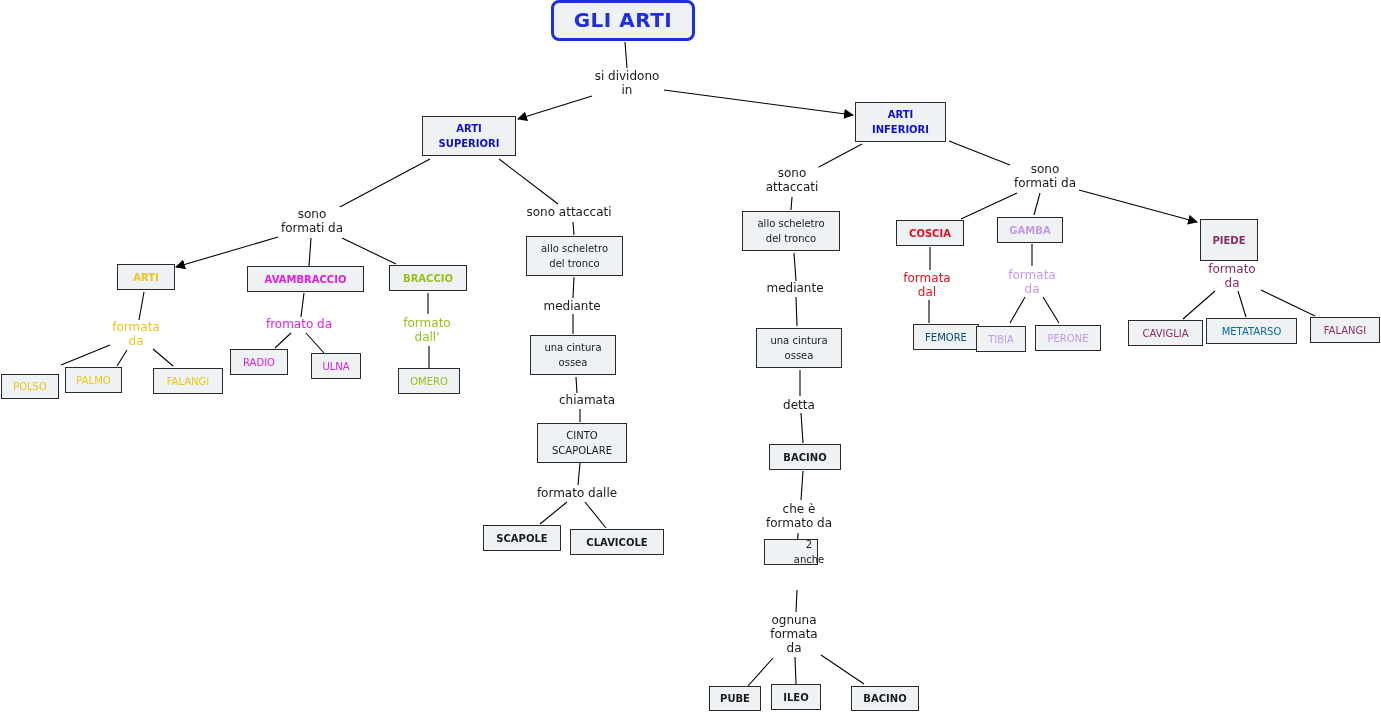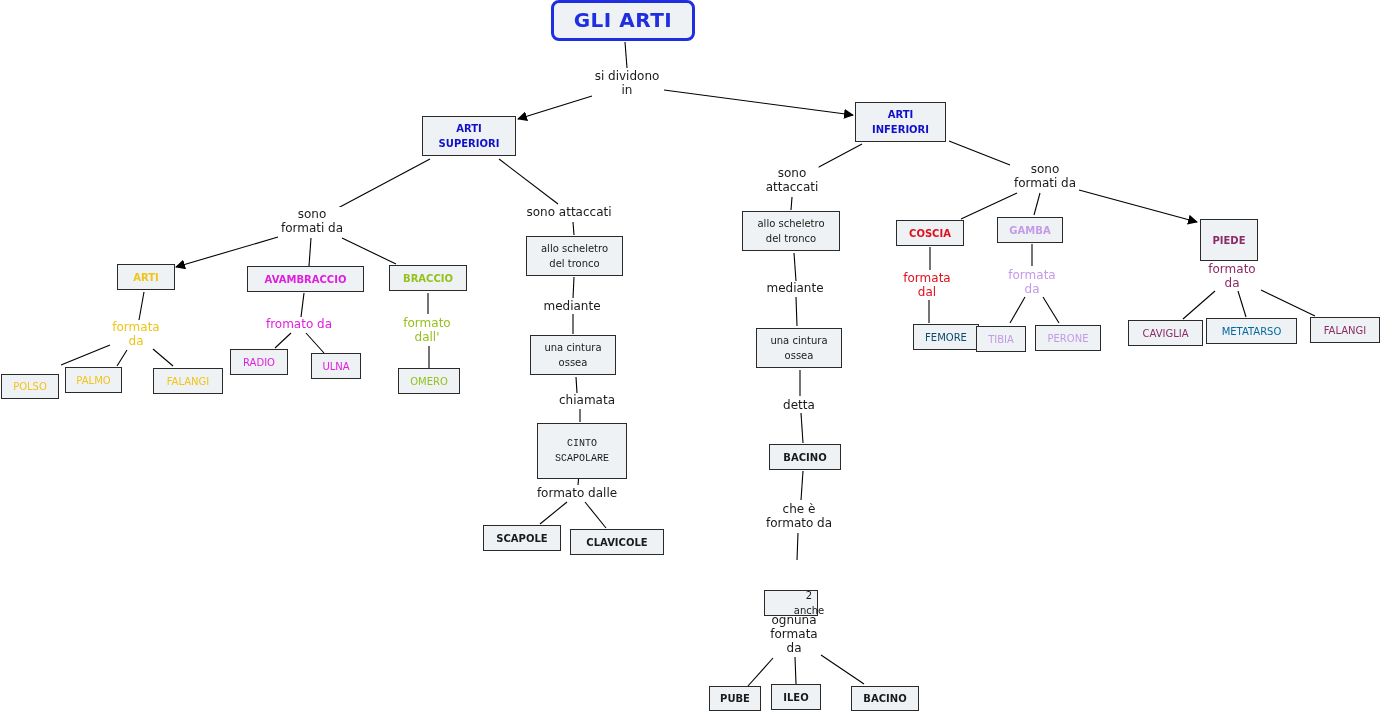--- a/index.html
+++ b/index.html
@@ -133,31 +133,31 @@
 <div class="node" style="left:153px;top:368px;width:70px;height:26px;color:#f0c419;">FALANGI</div>
 
 <div class="node" style="left:230px;top:349px;width:58px;height:26px;color:#e01ee0;">RADIO</div>
 <div class="node" style="left:311px;top:353px;width:50px;height:26px;color:#e01ee0;">ULNA</div>
 <div class="node" style="left:398px;top:368px;width:62px;height:26px;color:#94c11c;">OMERO</div>
 
 <div class="node" style="left:526px;top:236px;width:97px;height:40px;">allo scheletro
 del tronco</div>
 <div class="node" style="left:530px;top:335px;width:86px;height:40px;">una cintura
 ossea</div>
-<div class="node" style="left:537px;top:423px;width:90px;height:56px;font-family:Liberation Mono, monospace;">CINTO
+<div class="node" style="left:537px;top:423px;width:90px;height:40px;">CINTO
 SCAPOLARE</div>
 <div class="node bold" style="left:483px;top:525px;width:78px;height:26px;">SCAPOLE</div>
 <div class="node bold" style="left:570px;top:529px;width:94px;height:26px;">CLAVICOLE</div>
 
 <div class="node" style="left:742px;top:211px;width:98px;height:40px;">allo scheletro
 del tronco</div>
 <div class="node" style="left:756px;top:328px;width:86px;height:40px;">una cintura
 ossea</div>
 <div class="node bold" style="left:769px;top:444px;width:72px;height:26px;">BACINO</div>
-<div class="node" style="left:764px;top:590px;width:46px;height:26px;padding-left:44px;">2 anche</div>
+<div class="node" style="left:764px;top:539px;width:46px;height:26px;padding-left:44px;">2 anche</div>
 <div class="node bold" style="left:709px;top:686px;width:52px;height:25px;">PUBE</div>
 <div class="node bold" style="left:771px;top:684px;width:50px;height:26px;">ILEO</div>
 <div class="node bold" style="left:851px;top:686px;width:68px;height:25px;">BACINO</div>
 
 <div class="node bold" style="left:896px;top:220px;width:68px;height:26px;color:#e0101e;">COSCIA</div>
 <div class="node bold" style="left:997px;top:217px;width:66px;height:26px;color:#c49ae8;">GAMBA</div>
 <div class="node bold" style="left:1200px;top:219px;width:58px;height:42px;color:#8b2c66;">PIEDE</div>
 
 <div class="node" style="left:895px;top:324px;width:66px;height:26px;color:#0c4a6e;margin-left:18px;">FEMORE</div>
 <div class="node" style="left:976px;top:326px;width:50px;height:26px;color:#c49ae8;">TIBIA</div>

